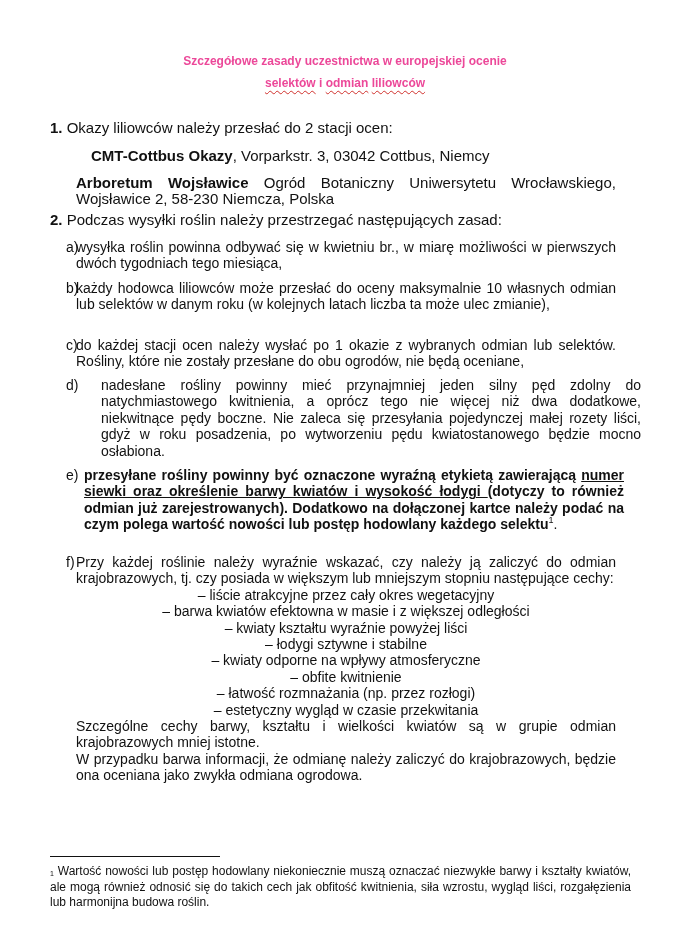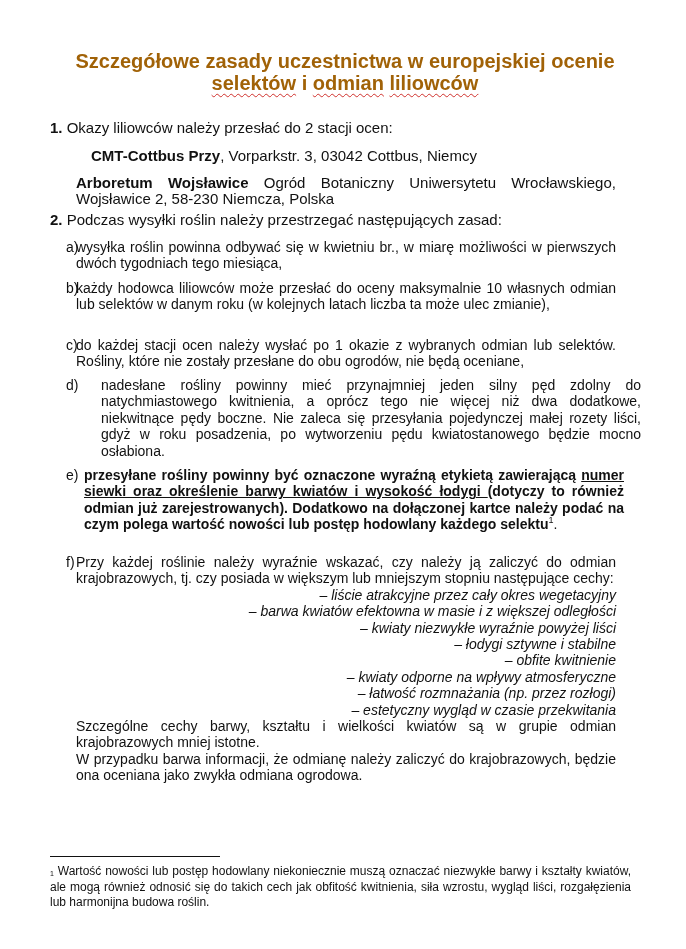--- a/index.html
+++ b/index.html
@@ -1,28 +1,28 @@
 <!DOCTYPE html>
 <html><head>
 <meta charset="utf-8">
 <style>
   html, body { margin:0; padding:0; background:#ffffff; }
   body { width:686px; height:949px; overflow:hidden; position:relative;
          font-family:"Liberation Sans", sans-serif; color:#111; }
   .page { position:absolute; left:0; top:0; width:686px; height:949px; }
   .title { position:absolute; left:60px; top:50px; width:570px; text-align:center;
-           font-weight:bold; font-size:20px; line-height:22px; color:#a16207; }
+           font-weight:bold; font-size:12px; line-height:22px; color:#ec4899; }
   .spell { text-decoration: underline wavy #d0312d; text-decoration-thickness:1px; text-underline-offset:3px; }
   .para { position:absolute; font-size:15px; line-height:16.4px; }
   .justify { text-align:justify; text-align-last:left; }
   .b { font-weight:bold; }
   .u { text-decoration:underline; }
   .marker { position:absolute; left:66px; font-size:14px; line-height:16.4px; }
   .item { position:absolute; left:76px; width:540px; font-size:14px; line-height:16.4px; text-align:justify; }
-  .dash { display:block; text-align:right;font-style:italic; }
+  .dash { display:block; text-align:center; }
   sup { font-size:9px; line-height:0; }
   .fn-rule { position:absolute; left:50px; top:856px; width:170px; height:1px; background:#111; }
   .footnote { position:absolute; left:50px; top:864px; width:581px; font-size:12px; line-height:15.5px; text-align:justify; text-align-last:left; }
   .fn-mark { font-size:7px; vertical-align:top; position:relative; top:2px; }
 </style>
 </head>
 <body>
 
 <div class="page">
 
@@ -34,21 +34,21 @@
       <span class="spell">odmian</span>
       <span class="spell">liliowców</span>
     </div>
   </div>
 
   <div class="para" style="left:50px; top:120px; width:581px;">
     <span class="b">1.</span><span> Okazy liliowców należy przesłać do 2 stacji ocen:</span>
   </div>
 
   <div class="para" style="left:91px; top:148px; width:540px;">
-    <span class="b">CMT-Cottbus Przy</span><span>, Vorparkstr. 3, 03042 Cottbus, Niemcy</span>
+    <span class="b">CMT-Cottbus Okazy</span><span>, Vorparkstr. 3, 03042 Cottbus, Niemcy</span>
   </div>
 
   <div class="para justify" style="left:76px; top:175px; width:540px;">
     <span class="b">Arboretum Wojsławice</span><span> Ogród Botaniczny Uniwersytetu Wrocławskiego, Wojsławice 2, 58-230 Niemcza, Polska</span>
   </div>
 
   <div class="para" style="left:50px; top:212px; width:581px;">
     <span class="b">2.</span><span> Podczas wysyłki roślin należy przestrzegać następujących zasad:</span>
   </div>
 
@@ -67,24 +67,24 @@
   <div class="marker" style="top:467px;">e)</div>
   <div class="item" style="top:467px;margin-left:8px;">
     <span class="b">przesyłane rośliny powinny być oznaczone wyraźną etykietą zawierającą </span><span class="b u">numer siewki oraz określenie barwy kwiatów i wysokość łodygi </span><span class="b">(dotyczy to również odmian już zarejestrowanych). Dodatkowo na dołączonej kartce należy podać na czym polega wartość nowości lub postęp hodowlany każdego selektu</span><sup>1</sup><span>.</span>
   </div>
 
   <div class="marker" style="top:554px;">f)</div>
   <div class="item" style="top:554px;">
     <span>Przy każdej roślinie należy wyraźnie wskazać, czy należy ją zaliczyć do odmian krajobrazowych, tj. czy posiada w większym lub mniejszym stopniu następujące cechy:</span>
     <span class="dash">– liście atrakcyjne przez cały okres wegetacyjny</span>
     <span class="dash">– barwa kwiatów efektowna w masie i z większej odległości</span>
-    <span class="dash">– kwiaty niezwykłe wyraźnie powyżej liści</span>
+    <span class="dash">– kwiaty kształtu wyraźnie powyżej liści</span>
     <span class="dash">– łodygi sztywne i stabilne</span>
+    <span class="dash">– kwiaty odporne na wpływy atmosferyczne</span>
     <span class="dash">– obfite kwitnienie</span>
-    <span class="dash">– kwiaty odporne na wpływy atmosferyczne</span>
     <span class="dash">– łatwość rozmnażania (np. przez rozłogi)</span>
     <span class="dash">– estetyczny wygląd w czasie przekwitania</span>
     <div class="justify">Szczególne cechy barwy, kształtu i wielkości kwiatów są w grupie odmian krajobrazowych mniej istotne.</div>
     <div class="justify">W przypadku barwa informacji, że odmianę należy zaliczyć do krajobrazowych, będzie ona oceniana jako zwykła odmiana ogrodowa.</div>
   </div>
 
   <div class="fn-rule"></div>
   <div class="footnote">
     <span class="fn-mark">1</span><span> Wartość nowości lub postęp hodowlany niekoniecznie muszą oznaczać niezwykłe barwy i kształty kwiatów, ale mogą również odnosić się do takich cech jak obfitość kwitnienia, siła wzrostu, wygląd liści, rozgałęzienia lub harmonijna budowa roślin.</span>
   </div>

